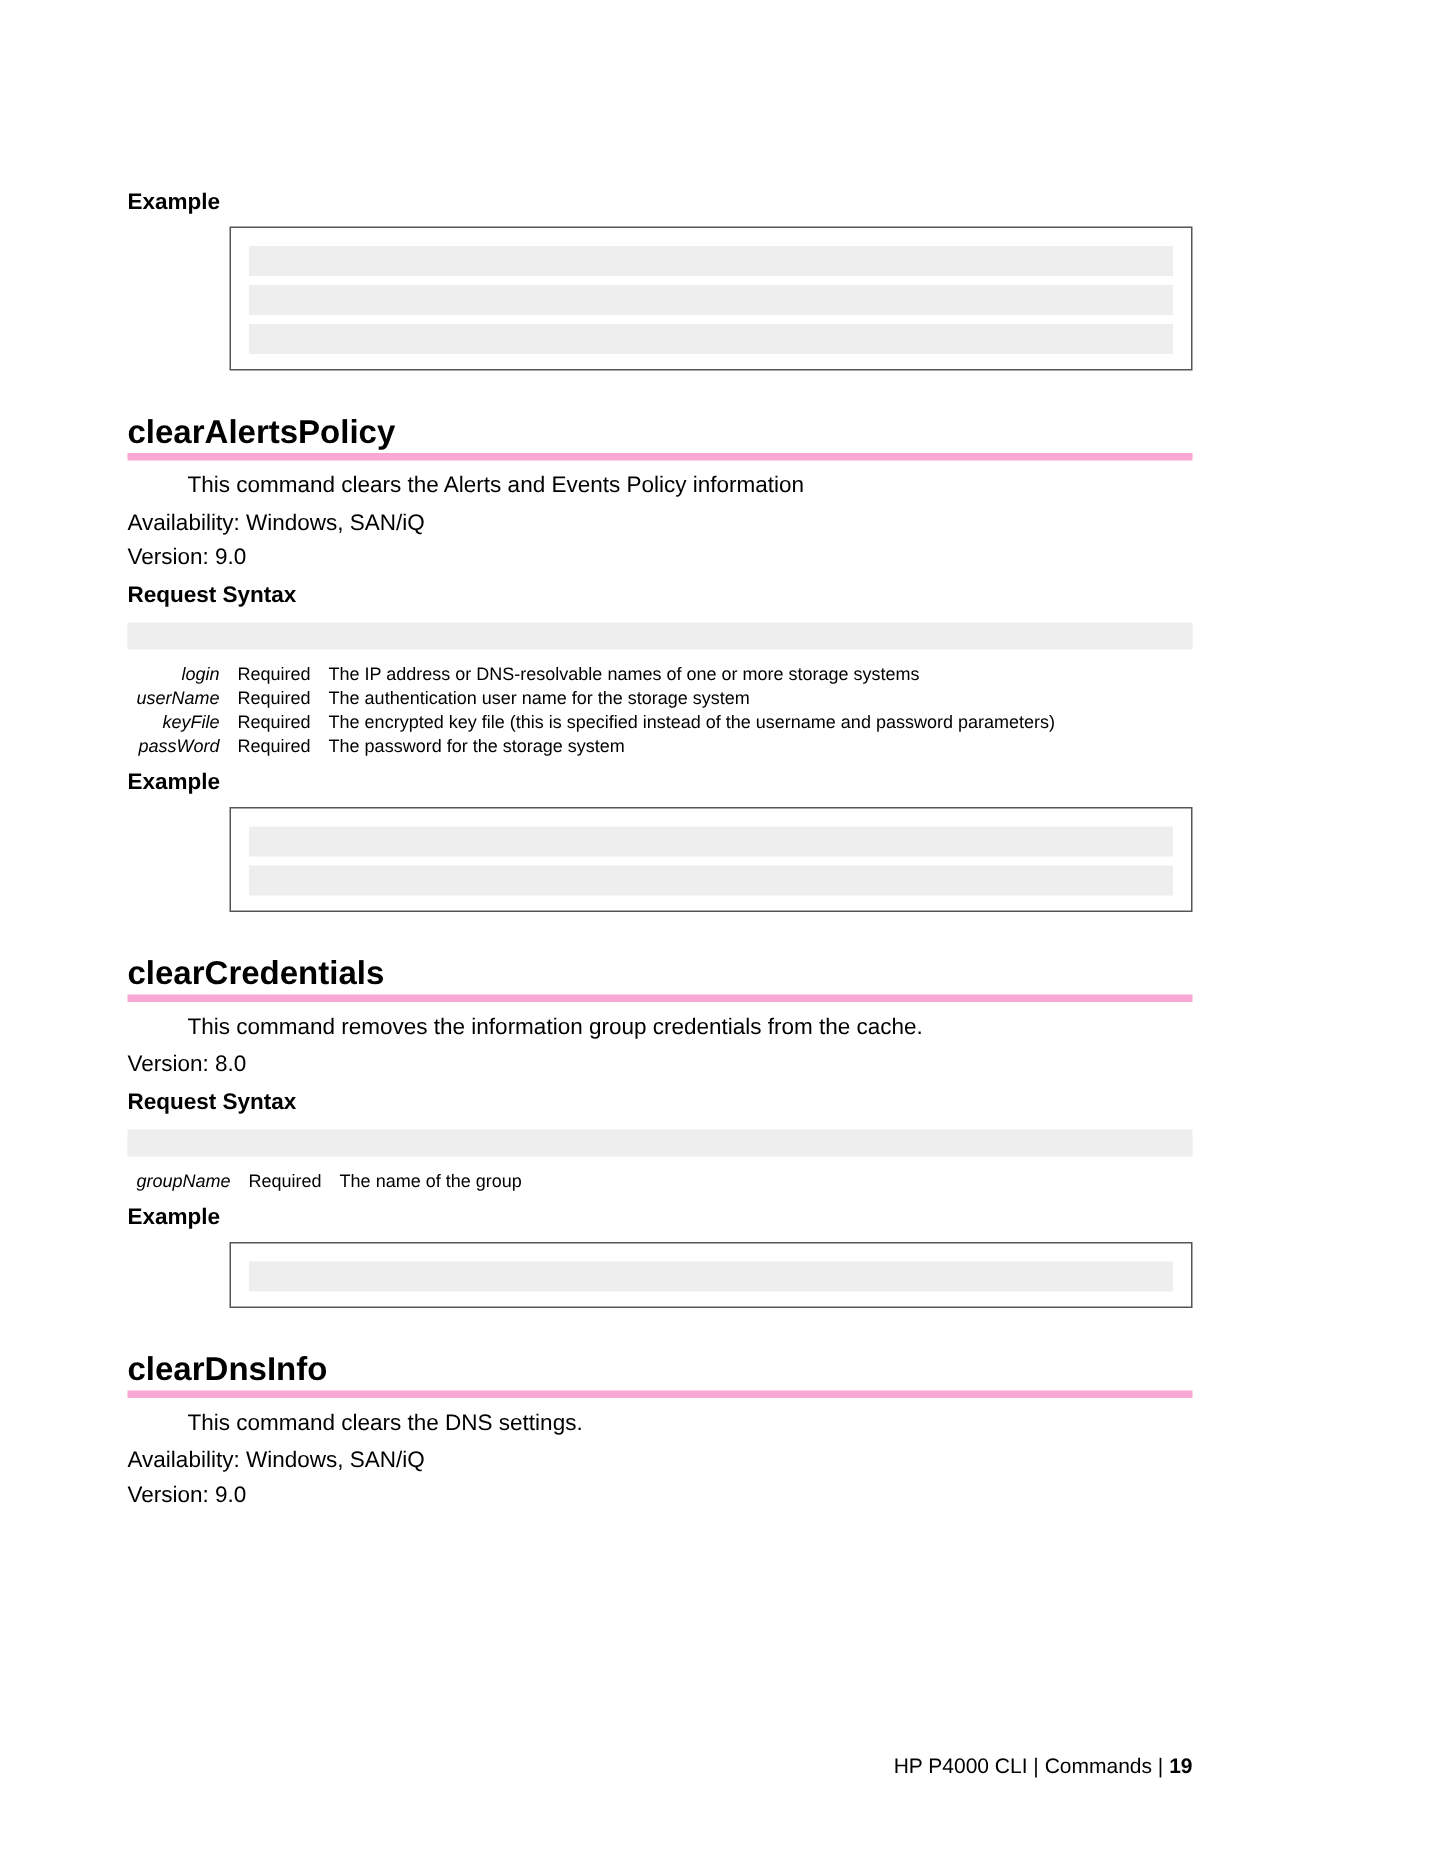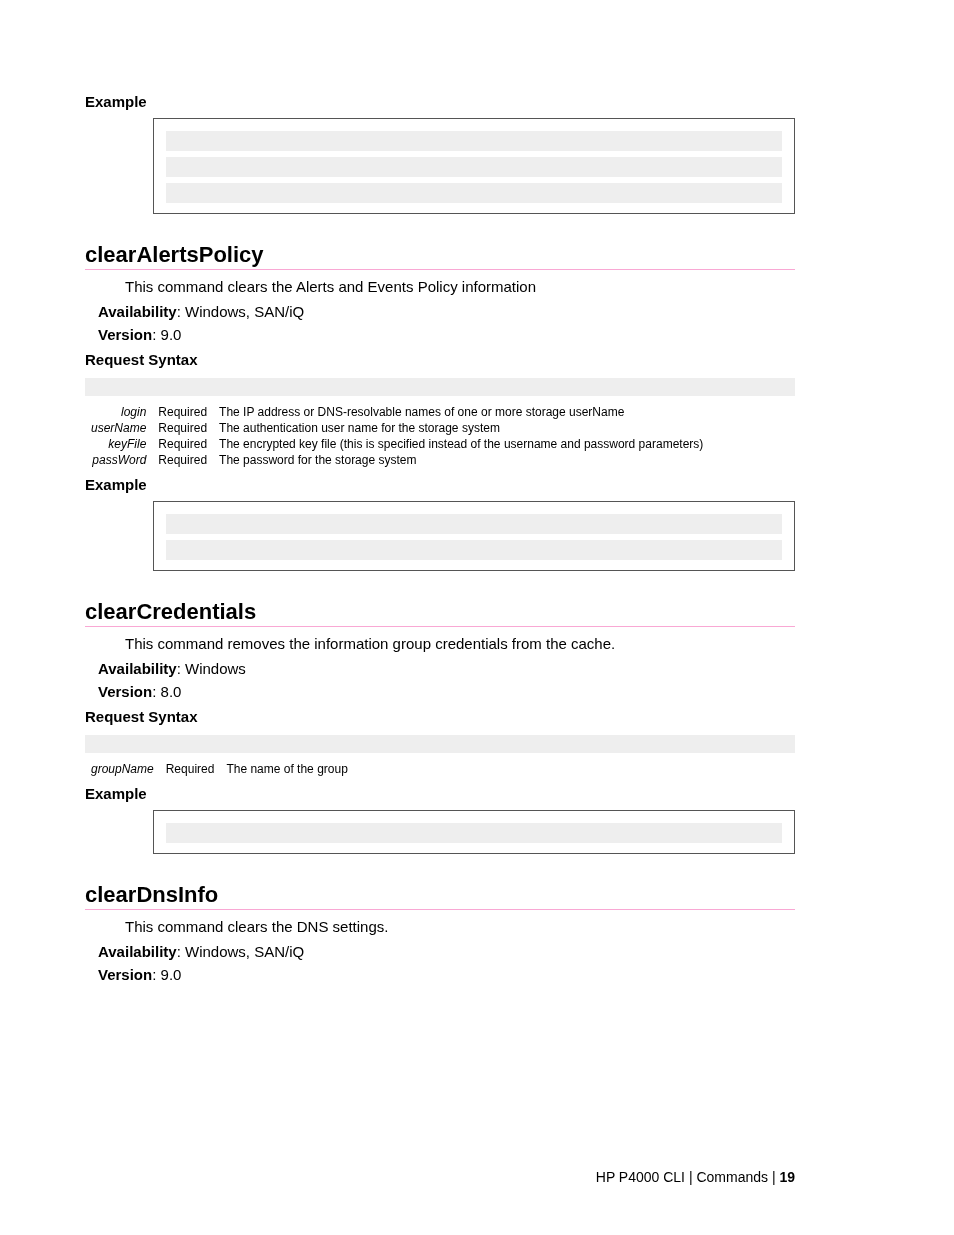--- a/index.html
+++ b/index.html
@@ -7,21 +7,21 @@
     padding: 0;
     font-family: Arial, Helvetica, sans-serif;
     font-size: 15px;
     color: #000;
     background: #fff;
   }
   .page {
     width: 880px;
     height: 1235px;
     box-sizing: border-box;
-    padding: 85px 85px 50px 85px;
+    padding: 118px 85px 50px 85px;
     position: relative;
   }
   .label-bold {
     font-weight: bold;
     font-size: 15px;
     margin-top: 8px;
     margin-bottom: 8px;
   }
   .example-box {
     border: 1px solid #555;
@@ -36,33 +36,32 @@
     margin-bottom: 6px;
   }
   .grey-row:last-child {
     margin-bottom: 0;
   }
   h2.section {
     font-size: 22px;
     font-weight: bold;
     margin: 0 0 2px 0;
     padding-bottom: 1px;
-    border-bottom: 1px solid #f9a8d4;
+    border-bottom: 5px solid #f9a8d4;
   }
   .desc {
     margin: 8px 0 8px 40px;
     font-size: 15px;
   }
   .meta-line {
     margin: 6px 0;
     font-size: 15px;
   }
   .meta-line .ml-label {
-    font-weight: bold;
-    margin-left: 13px;
+    font-weight: normal;
   }
   .syntax-bar {
     background: #eee;
     height: 18px;
     margin: 10px 0 8px 0;
   }
   table.params {
     border-collapse: collapse;
     margin-left: 0;
     font-size: 12px;
@@ -110,21 +109,21 @@
     <span class="ml-label">Version</span><span>: 9.0</span>
   </div>
   <div class="label-bold">Request Syntax</div>
   <div class="syntax-bar"></div>
 
   <table class="params">
     <tbody>
         <tr>
       <td class="pname">login</td>
       <td class="preq">Required</td>
-      <td>The IP address or DNS-resolvable names of one or more storage userName</td>
+      <td>The IP address or DNS-resolvable names of one or more storage systems</td>
     </tr>
     <tr>
       <td class="pname">userName</td>
       <td class="preq">Required</td>
       <td>The authentication user name for the storage system</td>
     </tr>
     <tr>
       <td class="pname">keyFile</td>
       <td class="preq">Required</td>
       <td>The encrypted key file (this is specified instead of the username and password parameters)</td>
@@ -138,23 +137,20 @@
     </table>
 
   <div class="label-bold">Example</div>
   <div class="example-box">
     <div class="grey-row"></div>
     <div class="grey-row"></div>
   </div>
 
   <h2 class="section">clearCredentials</h2>
   <div class="desc">This command removes the information group credentials from the cache.</div>
-  <div class="meta-line">
-    <span class="ml-label">Availability</span><span>: Windows</span>
-  </div>
   <div class="meta-line">
     <span class="ml-label">Version</span><span>: 8.0</span>
   </div>
   <div class="label-bold">Request Syntax</div>
   <div class="syntax-bar"></div>
 
   <table class="params">
     <tbody>
         <tr>
       <td class="pname">groupName</td>

